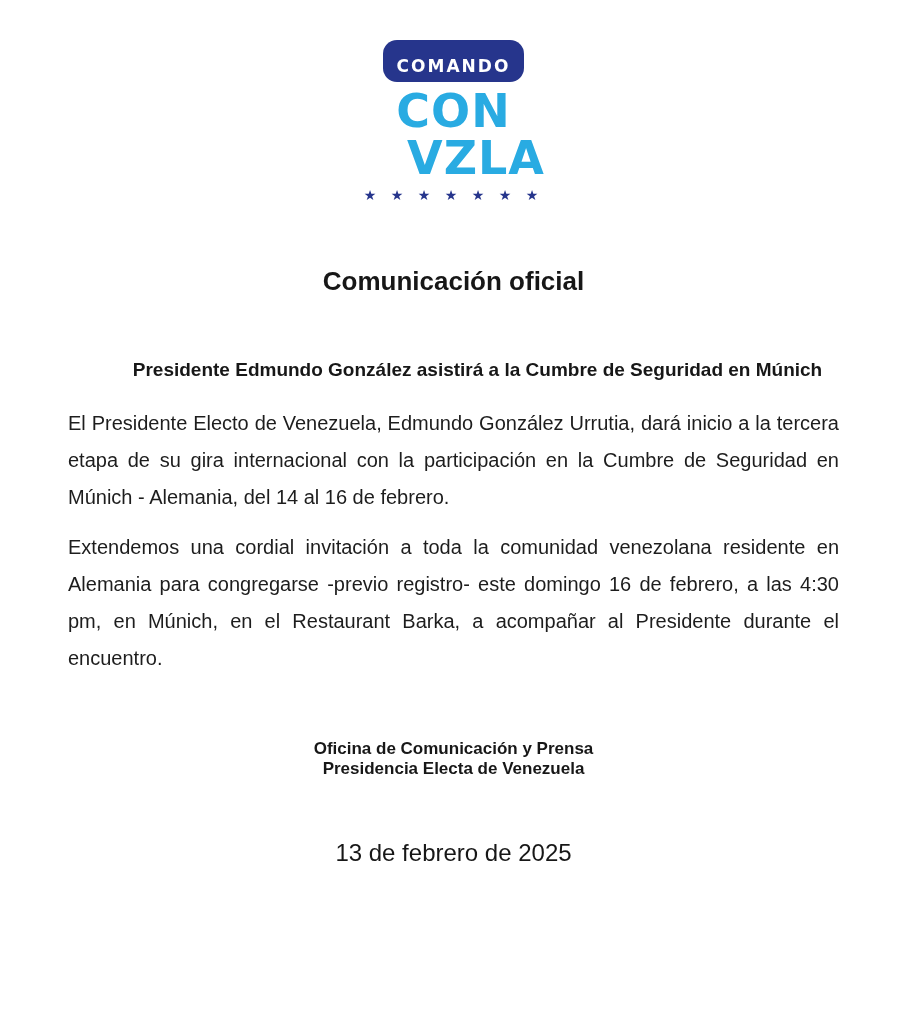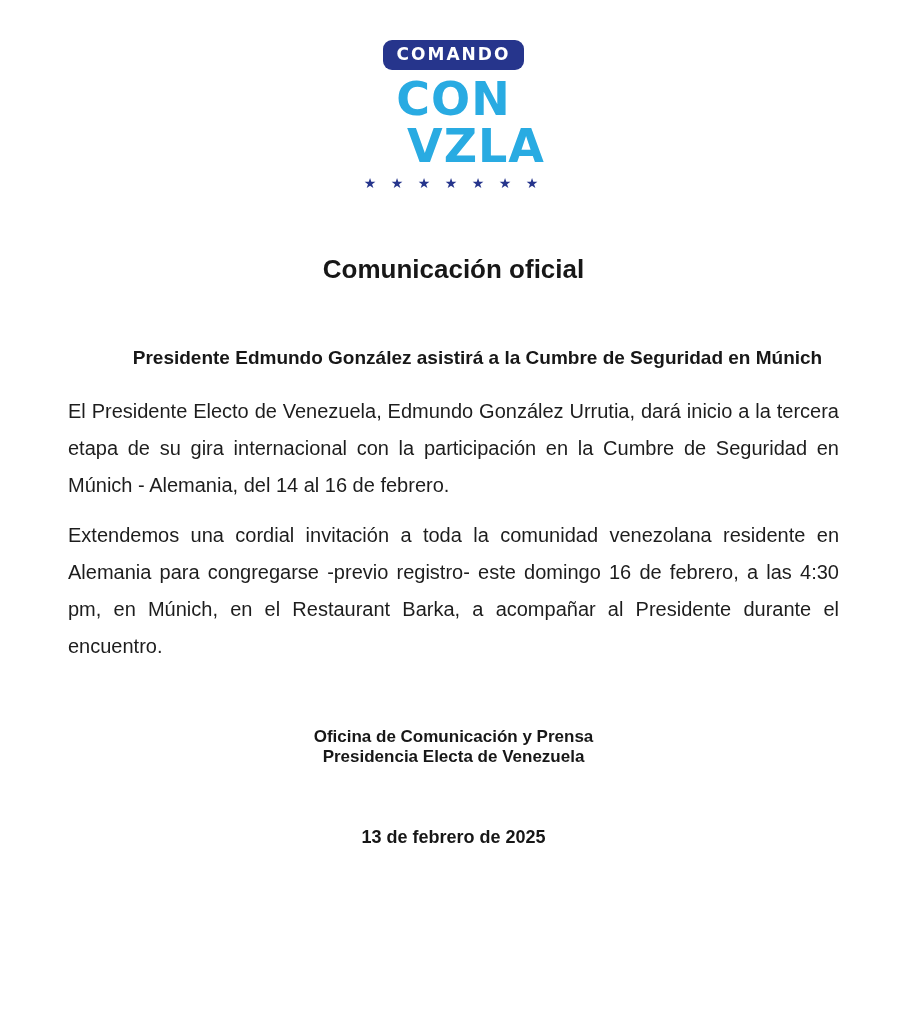--- a/index.html
+++ b/index.html
@@ -28,22 +28,22 @@
   }
 
   .logo-badge {
     display: inline-block;
     background: #26358c;
     color: #ffffff;
     font-family: "DejaVu Sans", sans-serif;
     font-weight: 900;
     font-size: 17px;
     letter-spacing: 2px;
-    padding: 6px 14px 7px 14px;
-    border-radius: 9px;
+    padding: 18px 14px 7px 14px;
+    border-radius: 14px;
   }
 
   .logo-word {
     font-family: "DejaVu Sans", sans-serif;
     font-weight: 900;
     color: #29abe2;
     letter-spacing: 1px;
   }
 
   .logo-con  { font-size: 46px; margin-top: 6px; }
@@ -98,22 +98,22 @@
     font-size: 17px;
     font-weight: bold;
     color: #171717;
   }
 
   .signature-line + .signature-line { }
 
   .doc-date {
     margin-top: 60px;
     text-align: center;
-    font-size: 18px;
-    font-weight: bold;
+    font-size: 24px;
+    font-weight: normal;
     color: #171717;
   }
 </style>
 </head>
 <body>
 
 <div class="page">
 
   <div class="logo">
     <div>

